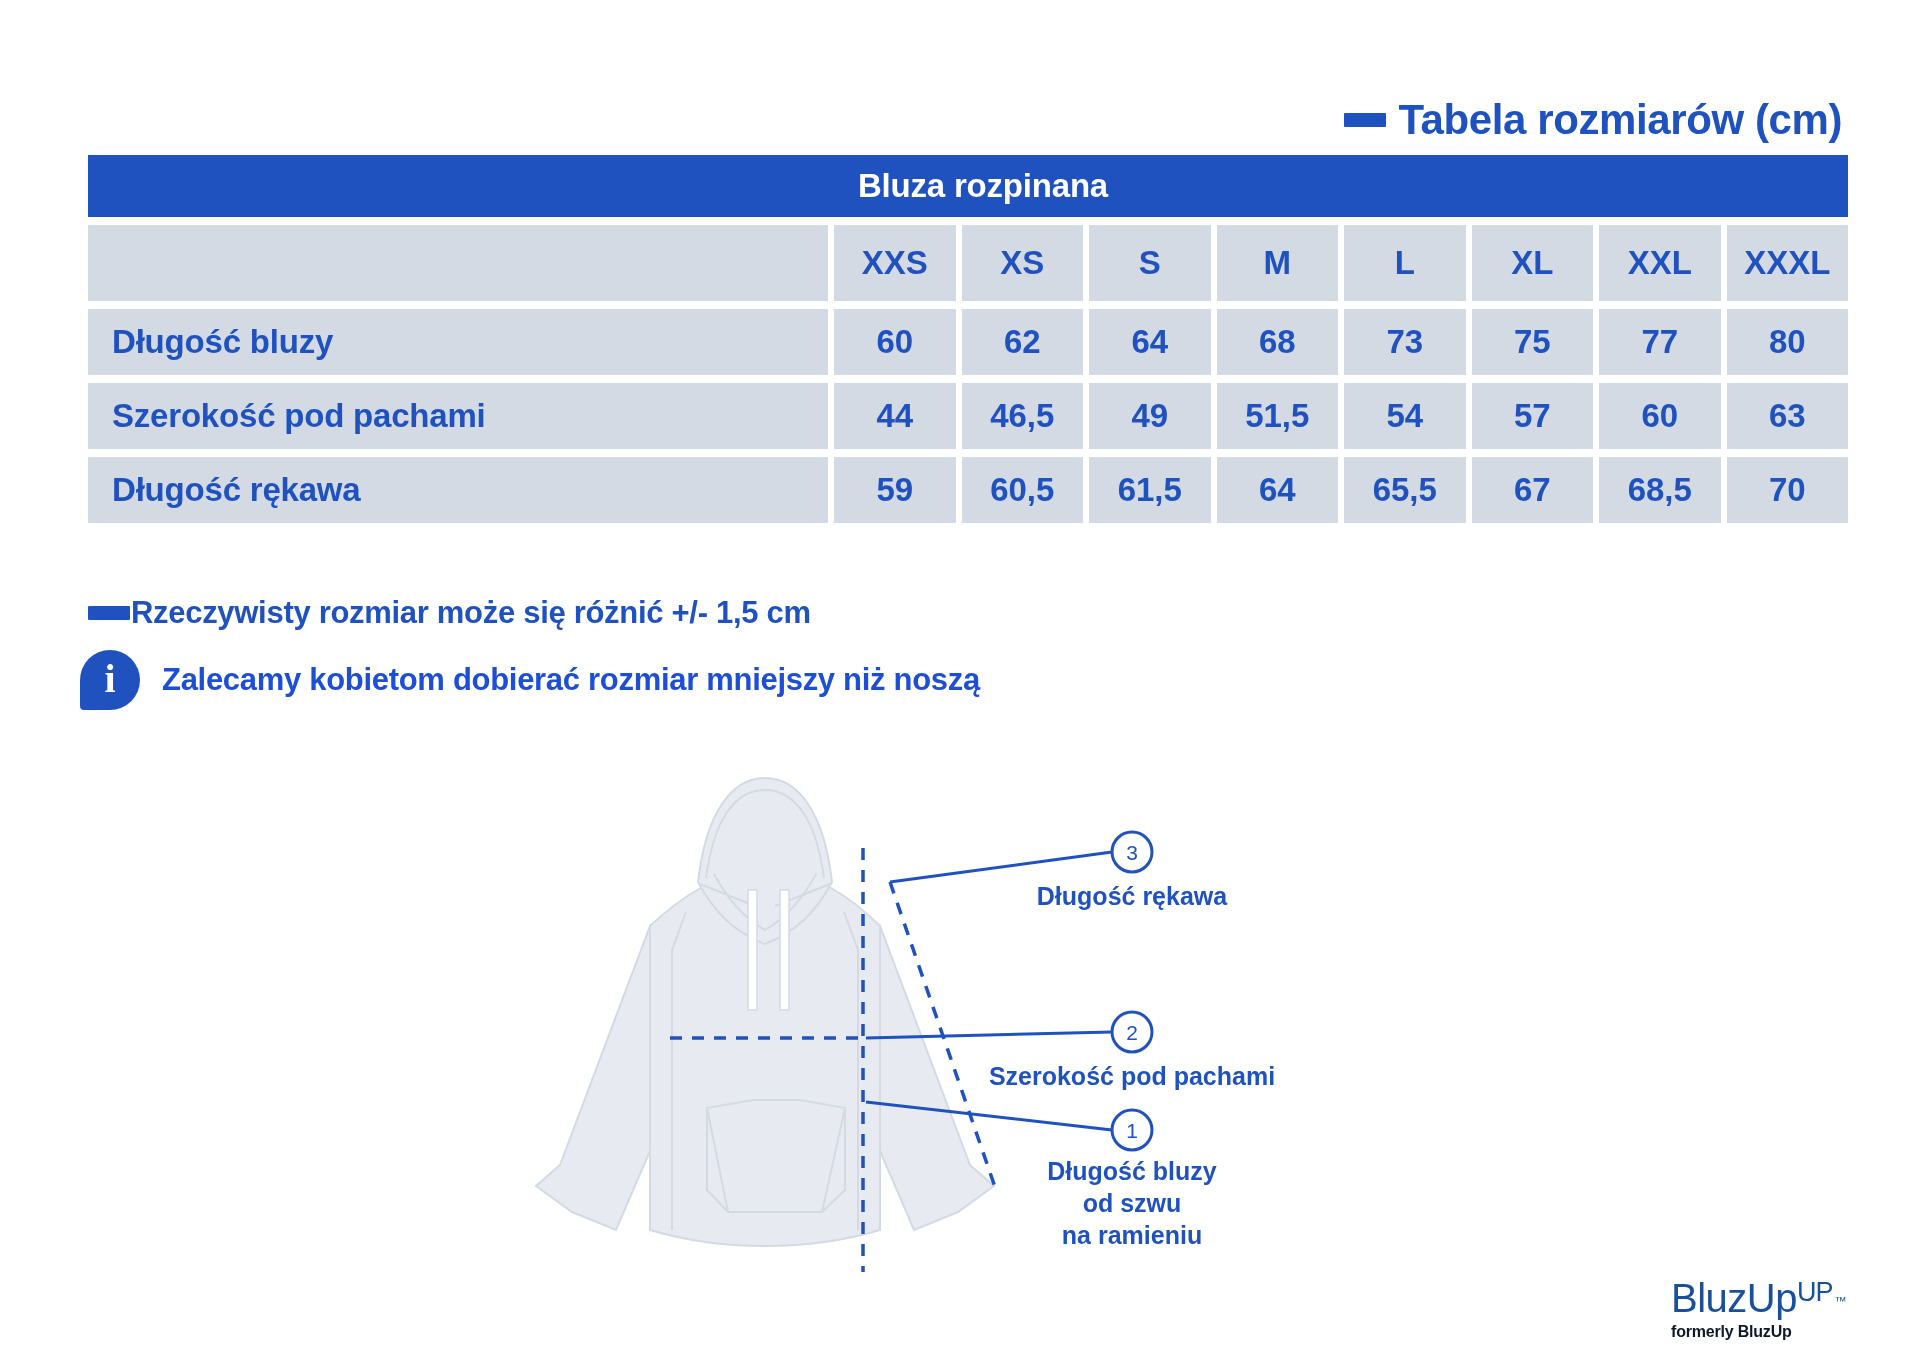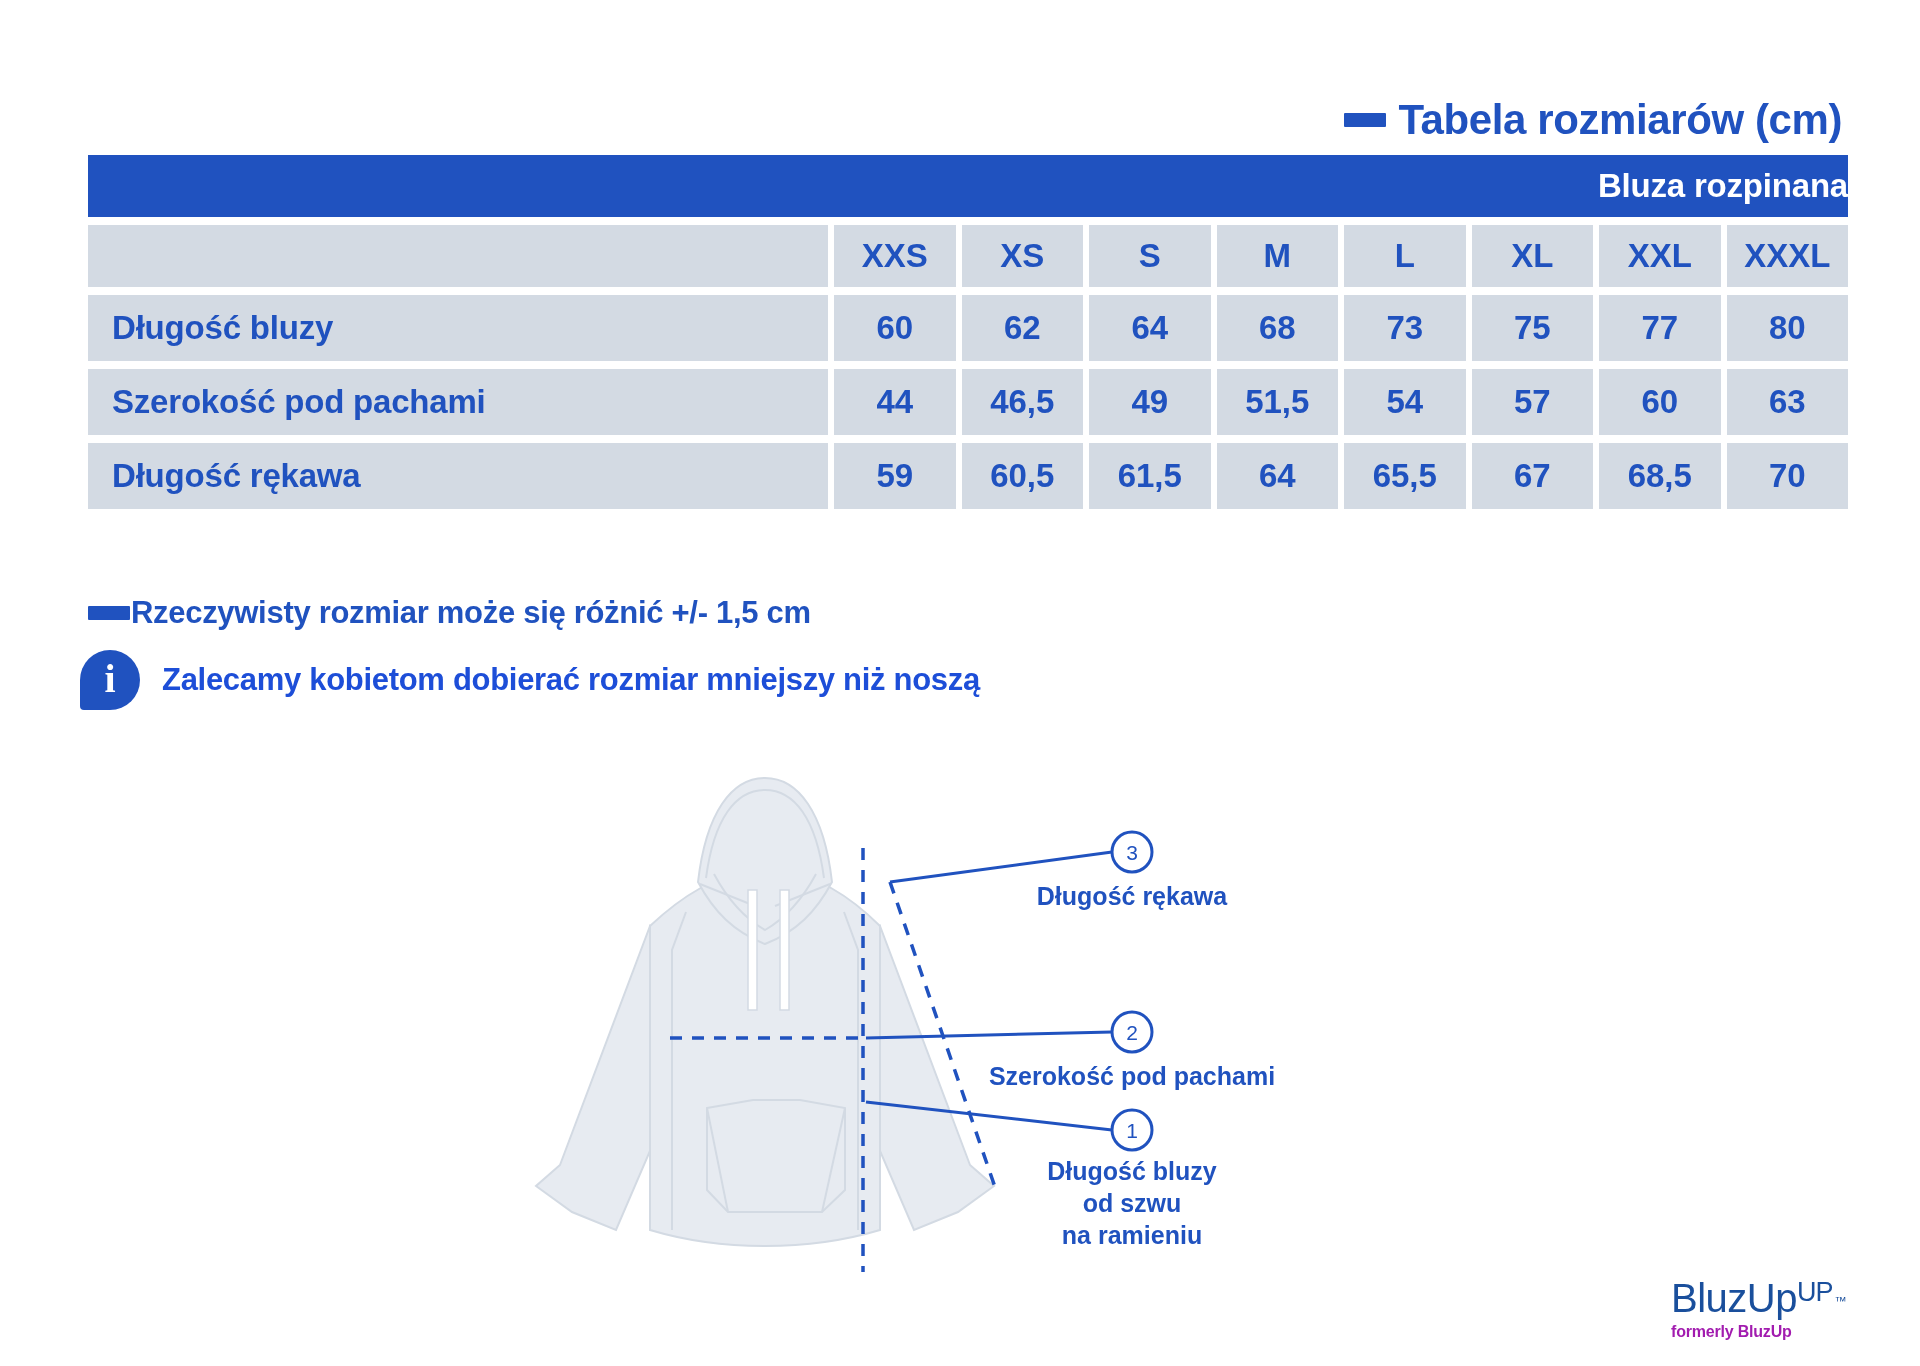--- a/index.html
+++ b/index.html
@@ -45,38 +45,38 @@
     position: absolute;
     left: 88px;
     top: 155px;
     width: 1760px;
   }
   .title-bar {
     background: #2052bf;
     color: #ffffff;
     font-size: 33px;
     font-weight: 700;
-    text-align: right;
+    text-align: center;
     height: 62px;
     line-height: 62px;
     letter-spacing: -0.2px;
     padding-left: 30px;
   }
   .grid {
     display: flex;
     flex-direction: column;
     gap: 8px;
     margin-top: 8px;
   }
   .row {
     display: flex;
     gap: 6px;
     height: 66px;
   }
-  .row.header-row { height: 62px; }
+  .row.header-row { height: 76px; }
   .cell {
     background: #d3dae3;
     display: flex;
     align-items: center;
     justify-content: center;
     color: #2052bf;
     font-size: 33px;
     font-weight: 500;
   }
   .cell.label-cell {
@@ -192,21 +192,21 @@
     letter-spacing: -1px;
   }
   .logo .tm {
     font-size: 12px;
     vertical-align: 7px;
     margin-left: 2px;
   }
   .logo .sub {
     font-size: 16px;
     font-weight: 700;
-    color: #a21caf;
+    color: #0f172a;
     margin-top: 6px;
     letter-spacing: -0.2px;
   }
 
   
 </style>
 </head>
 <body>
 
 <div class="top-caption">

